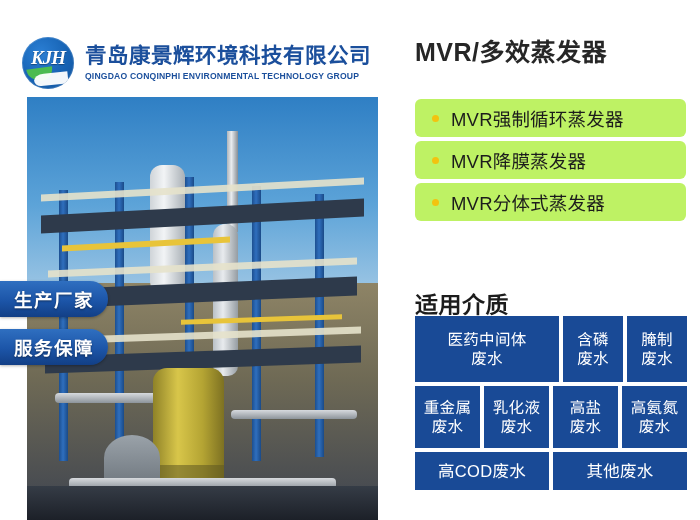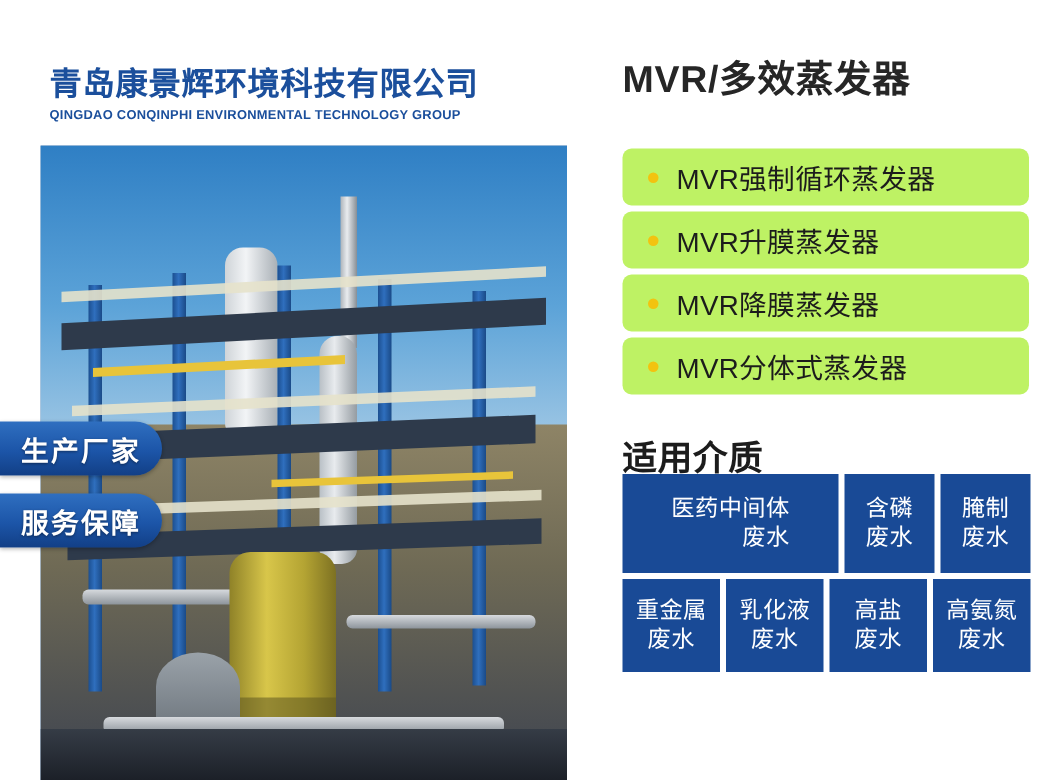--- a/index.html
+++ b/index.html
@@ -138,34 +138,39 @@
   .media-row{display:flex;gap:4px;margin-bottom:4px;}
   .cell{
     background:#194a96;color:#ffffff;
     display:flex;align-items:center;justify-content:center;
     text-align:center;font-size:15.5px;line-height:19px;letter-spacing:.3px;
     padding:4px 2px;box-sizing:border-box;
   }
   .r1 .cell{height:66px;}
   .r2 .cell{height:62px;}
   .r3 .cell{height:38px;font-size:16.5px;}
-  .r1 .c-a{flex:0 0 144px;text-align:right;}
+  .r1 .c-a{flex:0 0 144px;}
   .r1 .c-b{flex:0 0 60px;}
   .r1 .c-c{flex:0 0 60px;}
   .r2 .cell{flex:1 1 0;}
   .r3 .cell{flex:1 1 0;}
 </style>
 </head>
 <body>
 
 <div class="page">
 
   <div class="left-col">
 
     <div class="brand">
+      <div class="brand-logo">
+        <div class="wave-g"></div>
+        <div class="wave-w"></div>
+        <div class="kjh">KJH</div>
+      </div>
       <div class="brand-text">
         <div class="brand-cn">青岛康景辉环境科技有限公司</div>
         <div class="brand-en">QINGDAO CONQINPHI  ENVIRONMENTAL TECHNOLOGY GROUP</div>
       </div>
     </div>
 
     <div class="photo">
       <div class="sky"></div>
       <div class="ground"></div>
       <div class="stack"></div>
@@ -205,24 +210,20 @@
 
     <div class="rt-title">MVR/多效蒸发器</div>
 
     <div class="feature-list">
       <div class="feature-item">
         <span class="dot"></span>
         <span class="ftxt">MVR强制循环蒸发器</span>
       </div>
       <div class="feature-item">
         <span class="dot"></span>
-        <span class="ftxt">MVR升膜蒸发器</span>
-      </div>
-      <div class="feature-item">
-        <span class="dot"></span>
         <span class="ftxt">MVR降膜蒸发器</span>
       </div>
       <div class="feature-item">
         <span class="dot"></span>
         <span class="ftxt">MVR分体式蒸发器</span>
       </div>
     </div>
 
     <div class="media-title">适用介质</div>
 
@@ -231,15 +232,19 @@
         <div class="cell c-a">医药中间体<br>废水</div>
         <div class="cell c-b">含磷<br>废水</div>
         <div class="cell c-c">腌制<br>废水</div>
       </div>
       <div class="media-row r2">
         <div class="cell">重金属<br>废水</div>
         <div class="cell">乳化液<br>废水</div>
         <div class="cell">高盐<br>废水</div>
         <div class="cell">高氨氮<br>废水</div>
       </div>
+      <div class="media-row r3">
+        <div class="cell">高COD废水</div>
+        <div class="cell">其他废水</div>
+      </div>
     </div>
   </div>
 </div>
 
 </body></html>

